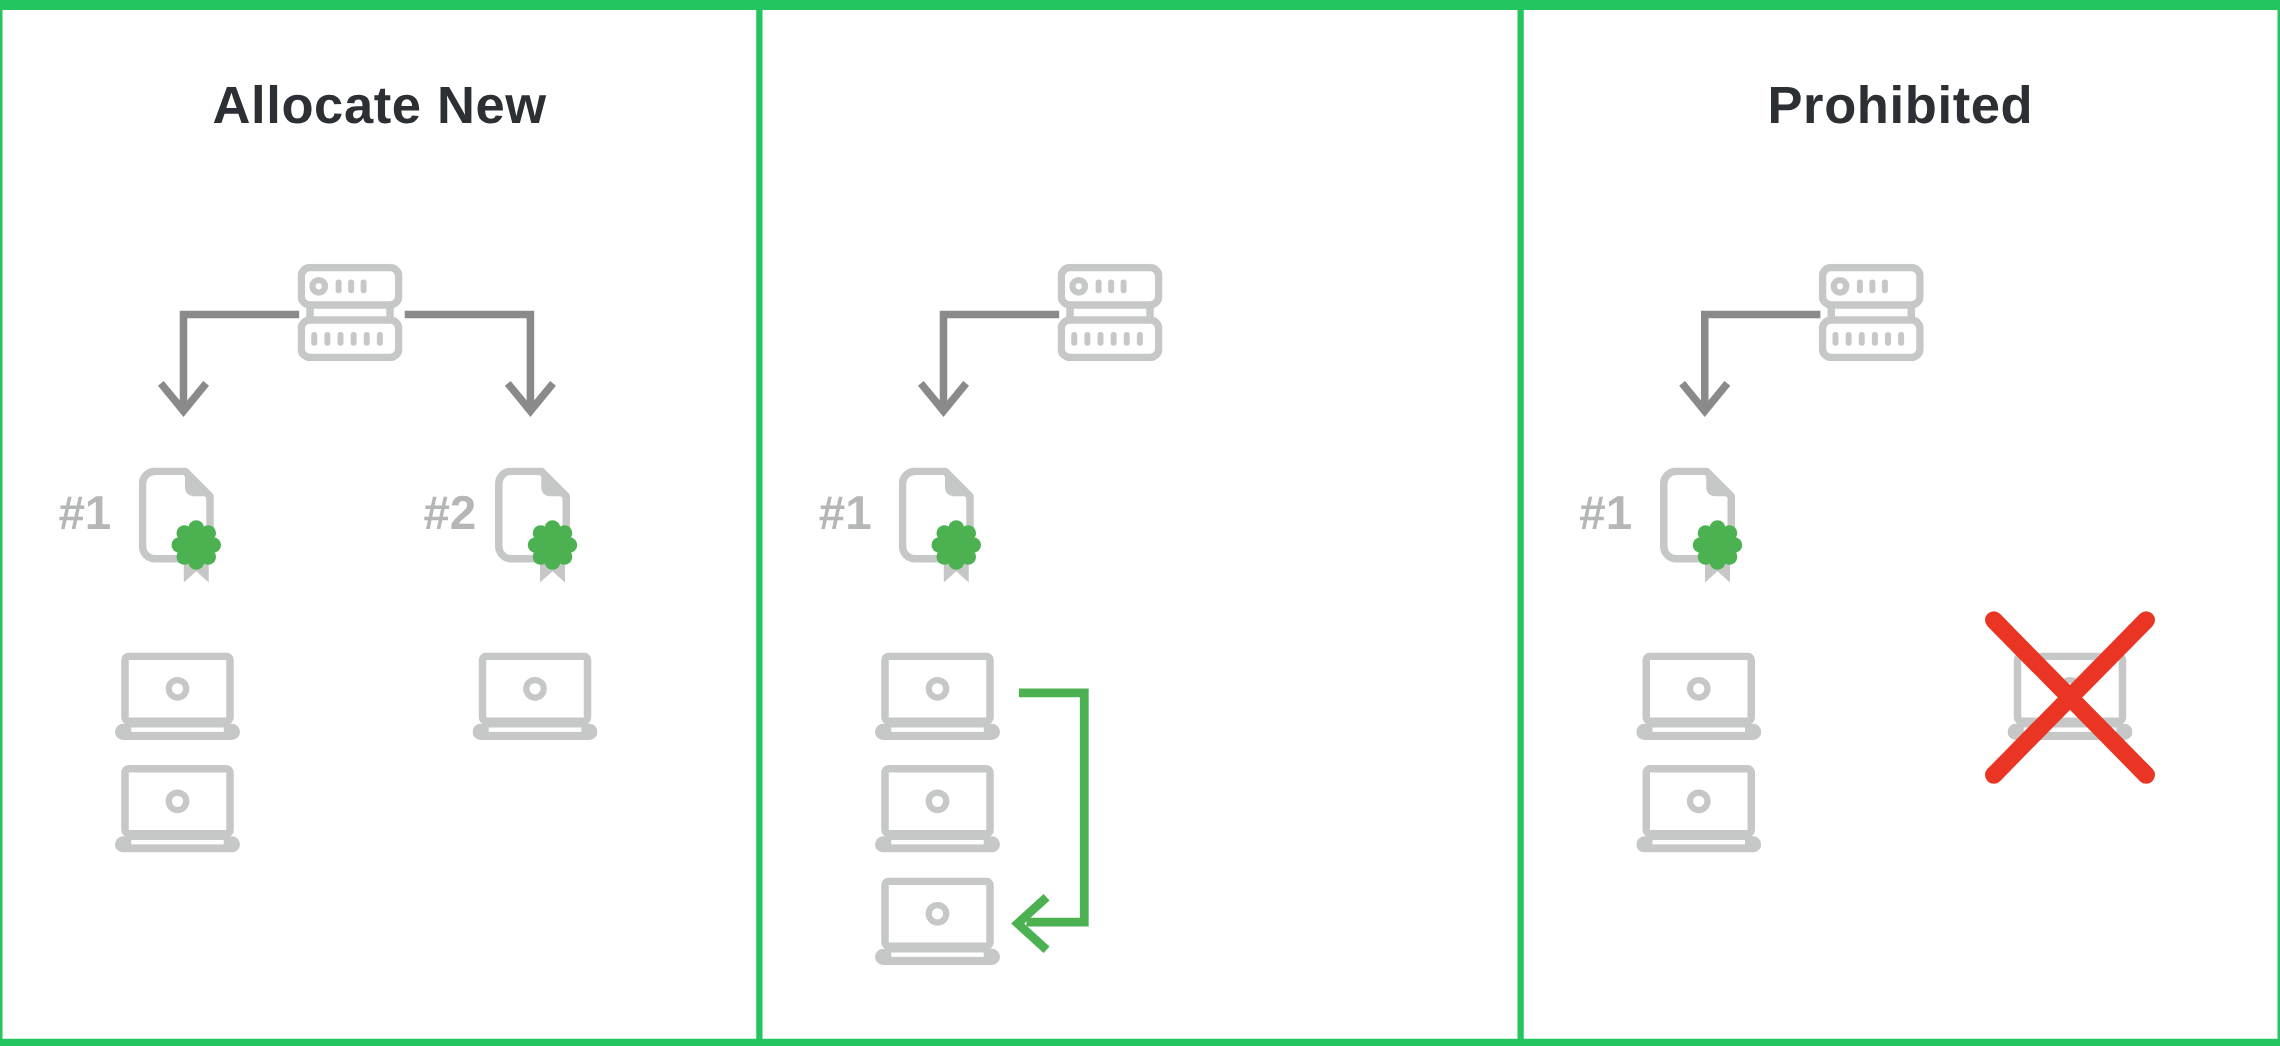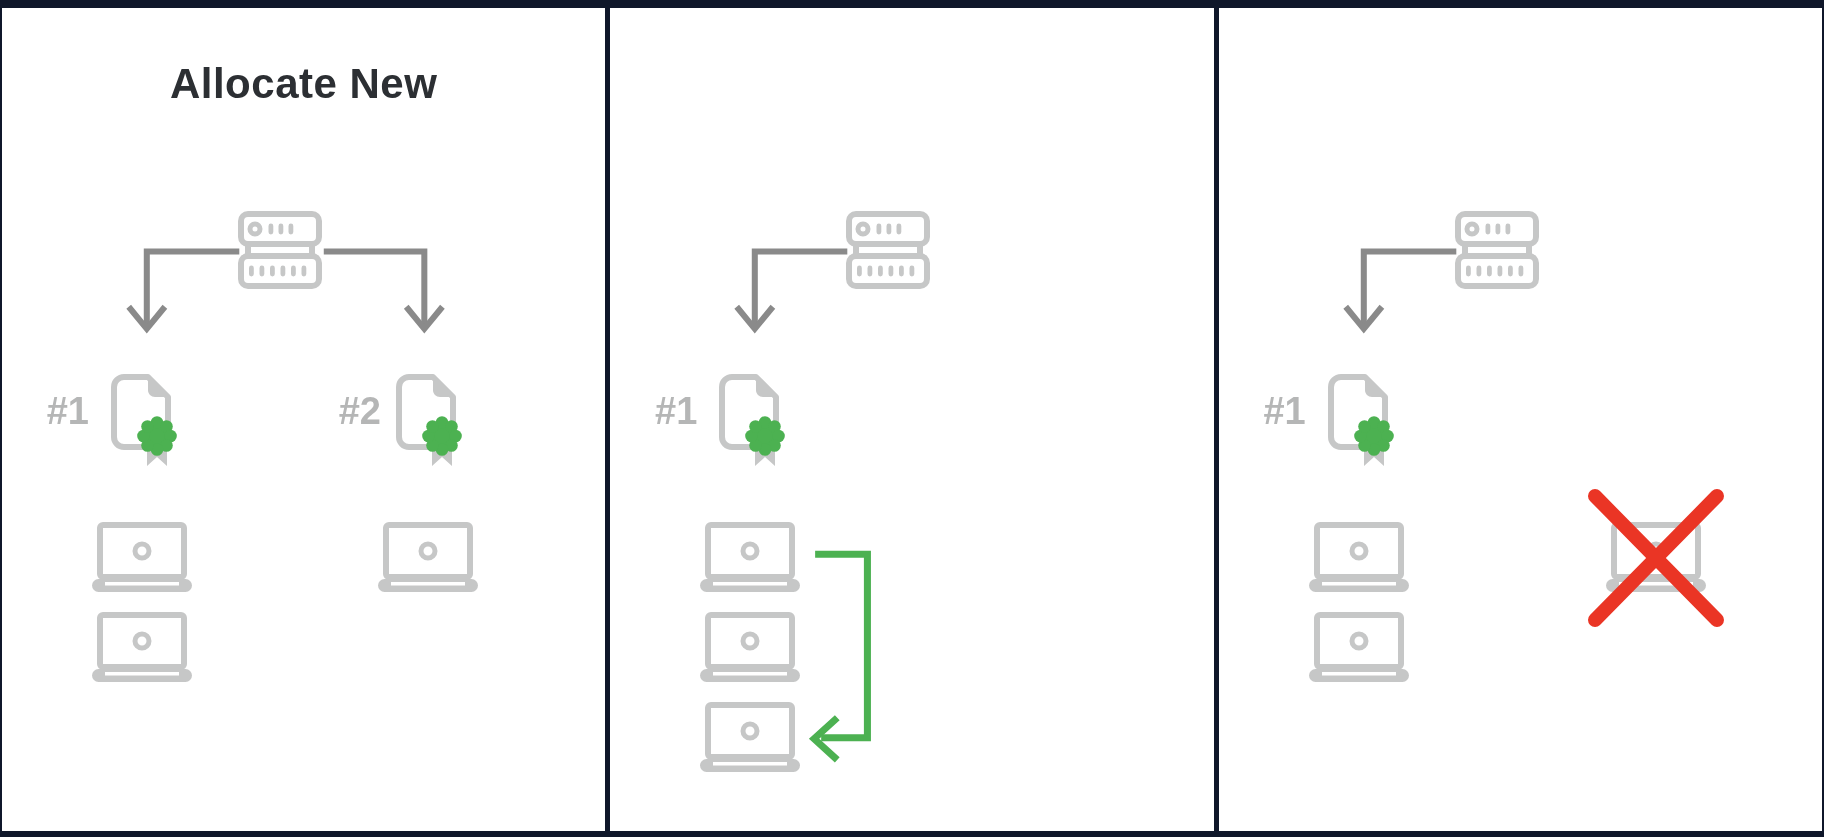--- a/index.html
+++ b/index.html
@@ -1,20 +1,20 @@
 <!DOCTYPE html>
 <html><head>
 <meta charset="utf-8">
 <style>
   html,body{margin:0;padding:0;background:#e9eaea;}
   .frame{
     position:relative;
     width:1824px;height:837px;
     box-sizing:border-box;
-    background:#0f172a;
+    background:#22c55e;
     padding:8px 2px 6px 2px;
     display:flex;gap:5px;
     font-family:"Liberation Sans", sans-serif;
   }
   .panel{
     position:relative;
     flex:1 1 0;
     background:#ffffff;
     overflow:hidden;
   }
@@ -147,20 +147,21 @@
       </svg>
     <svg class="abs" style="left:90px;top:604px" width="100" height="70">
         <use href="#sym-laptop"></use>
       </svg>
     <svg class="abs" style="left:90px;top:694px" width="100" height="70">
         <use href="#sym-laptop"></use>
       </svg>
   </section>
 
   <section class="panel">
+    <h2 class="panel-title">Prohibited</h2>
 
     <svg class="overlay" viewBox="0 0 600 821" preserveAspectRatio="none">
       <g fill="none" stroke="#8a8a8a" stroke-width="6">
         <path d="M236,243 H144 V316"></path>
         <path d="M126,298 L144,320 L162,298"></path>
       </g>
     </svg>
 
     <svg class="abs" style="left:236px;top:203px" width="84" height="78">
         <use href="#sym-server"></use>

